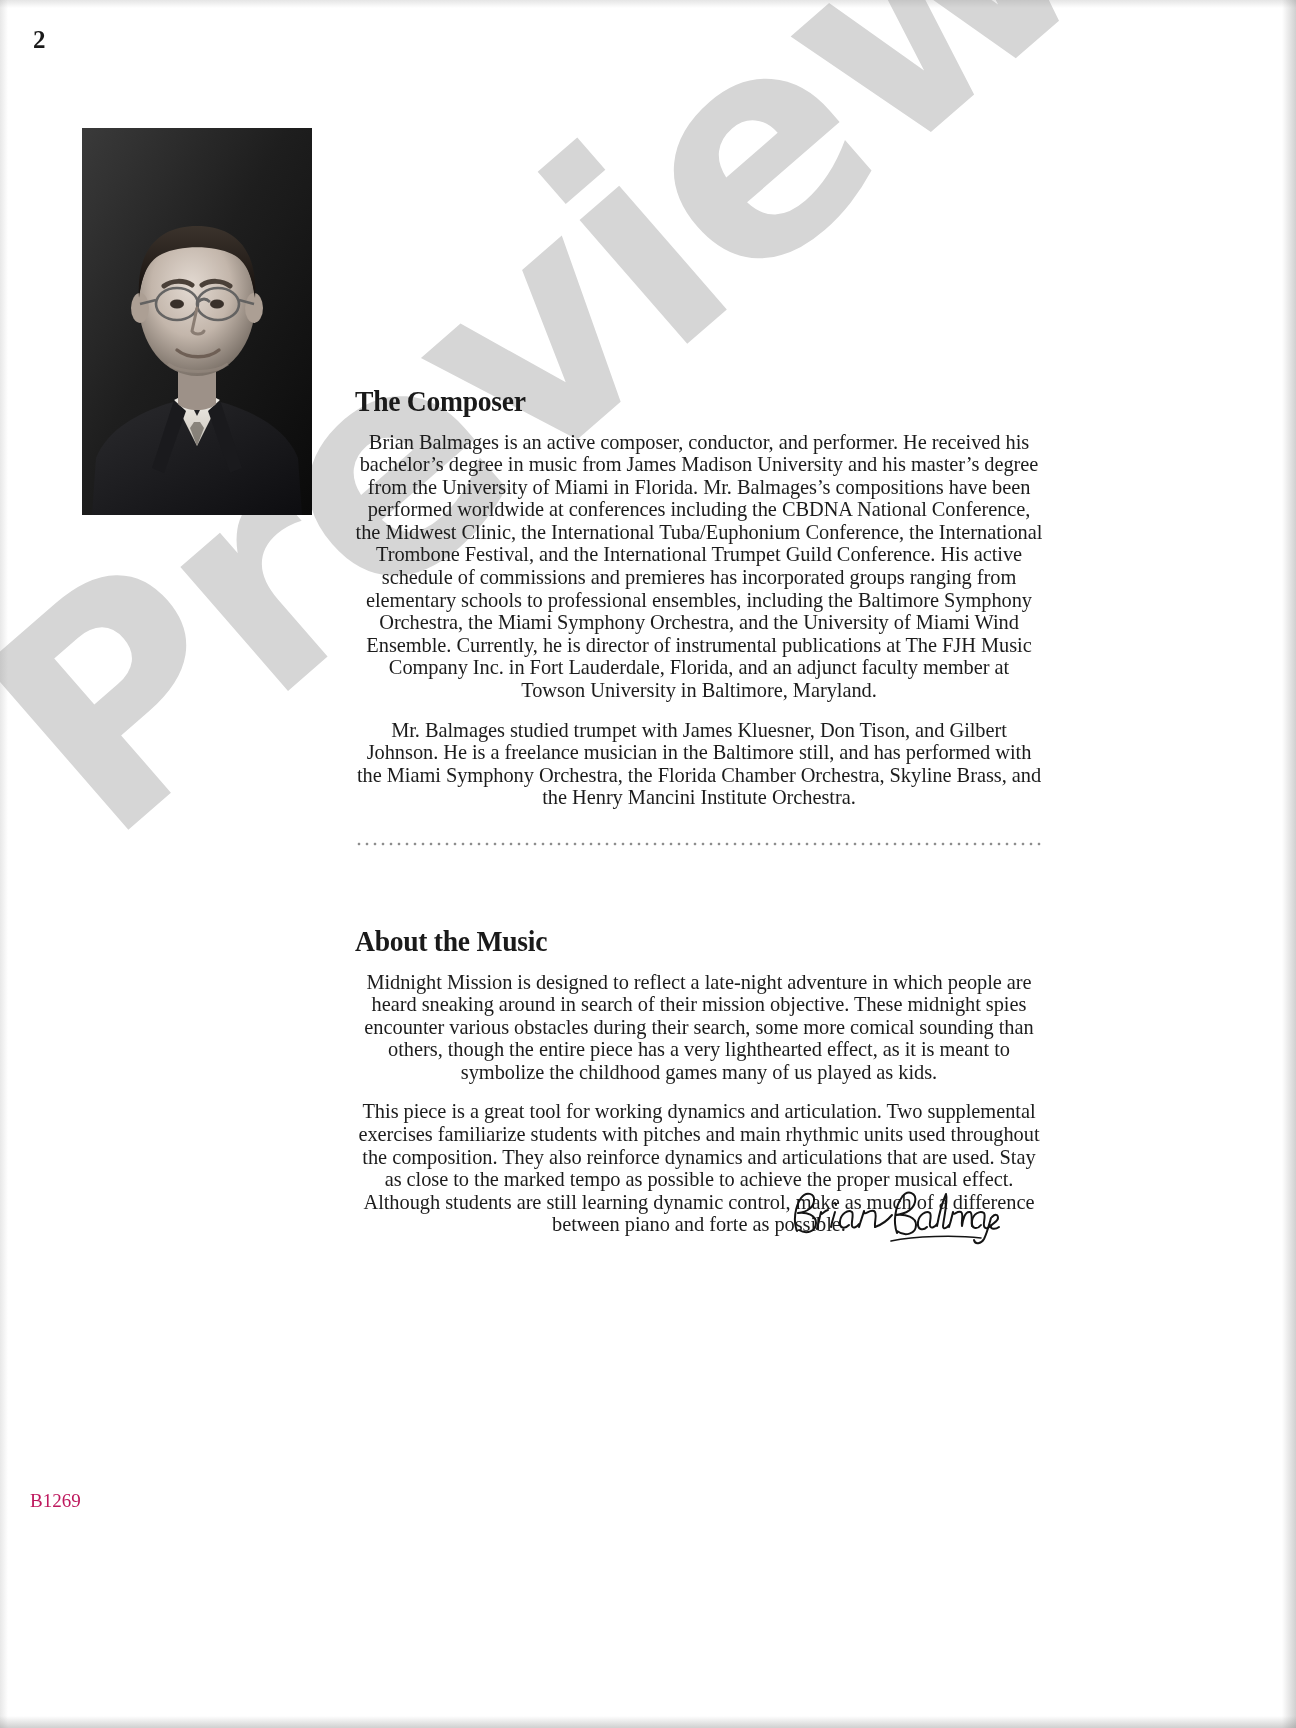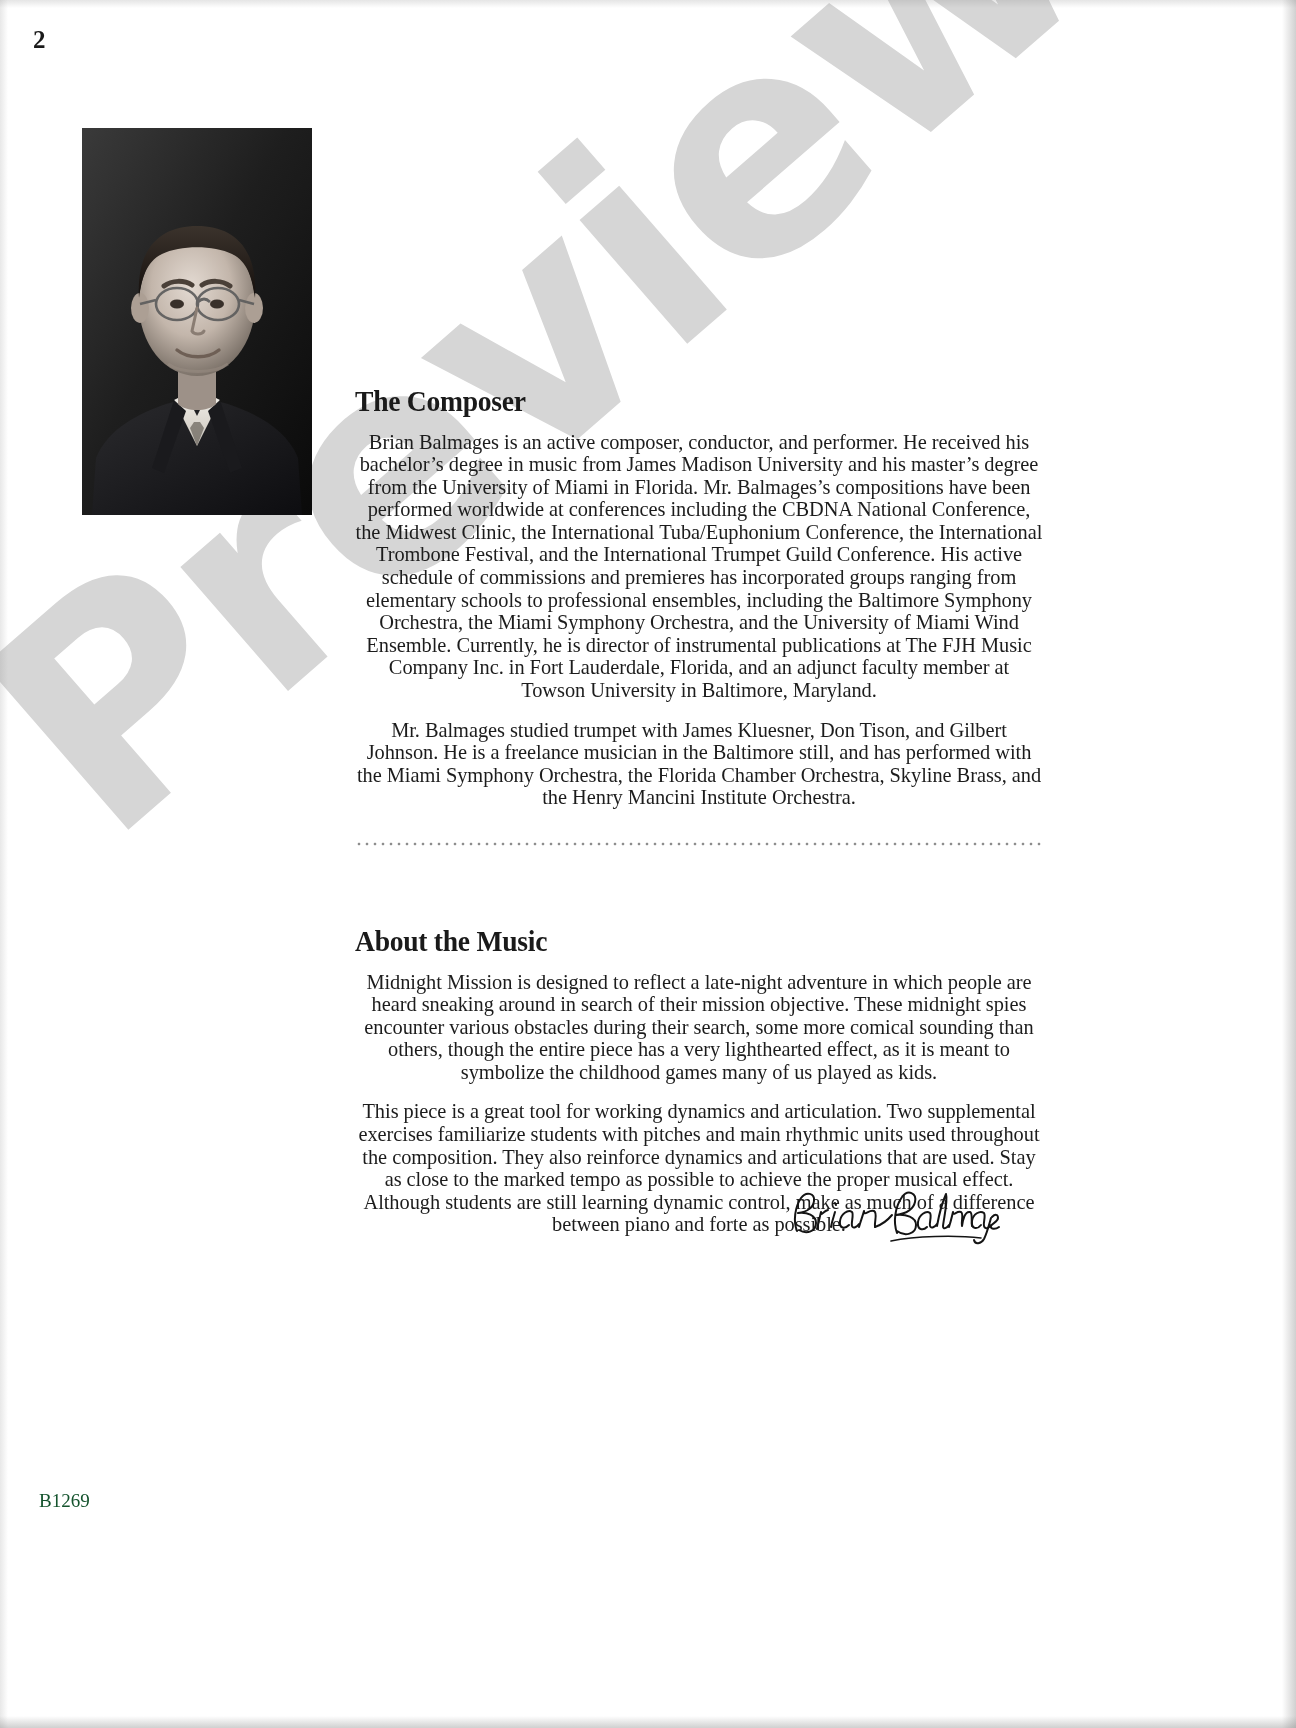--- a/index.html
+++ b/index.html
@@ -81,24 +81,24 @@
     font-size: 25px;
     font-weight: 700;
     color: #1a1a1a;
     z-index: 20;
     font-family: "Liberation Serif", serif;
   }
 
   
   .catalog-number {
     position: absolute;
-    left: 39px;
+    left: 30px;
     top: 1490px;
     font-size: 19px;
-    color: #14532d;
+    color: #be185d;
     z-index: 20;
     font-family: "Liberation Serif", serif;
   }
 
   
   .photo-frame {
     position: absolute;
     left: 82px;
     top: 128px;
     width: 230px;

